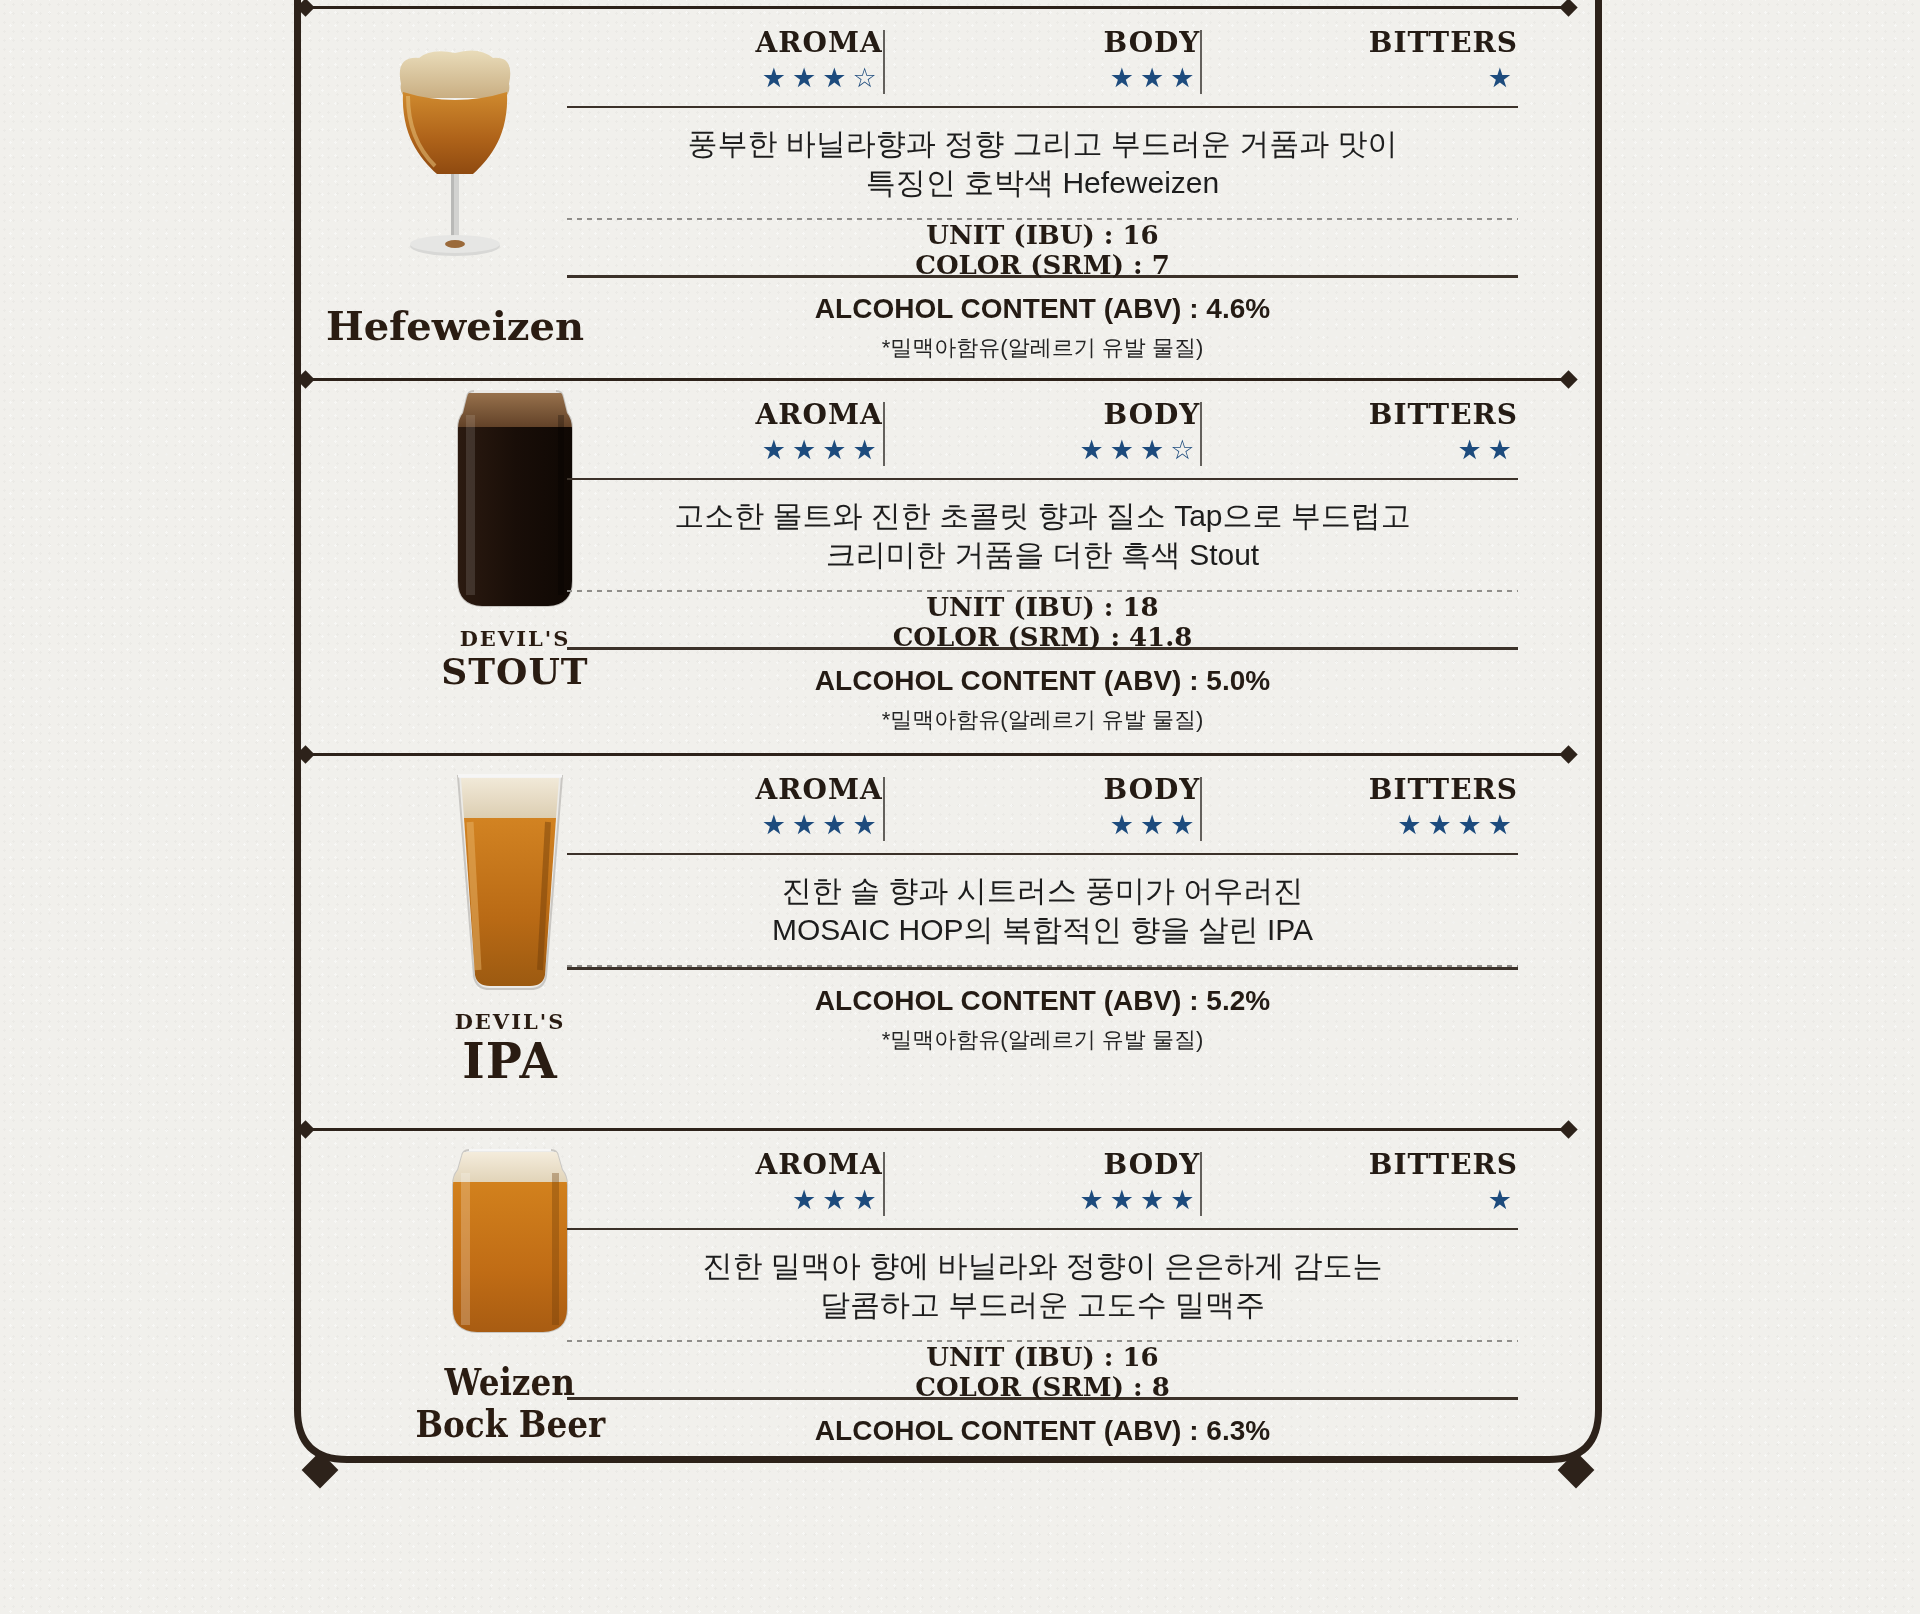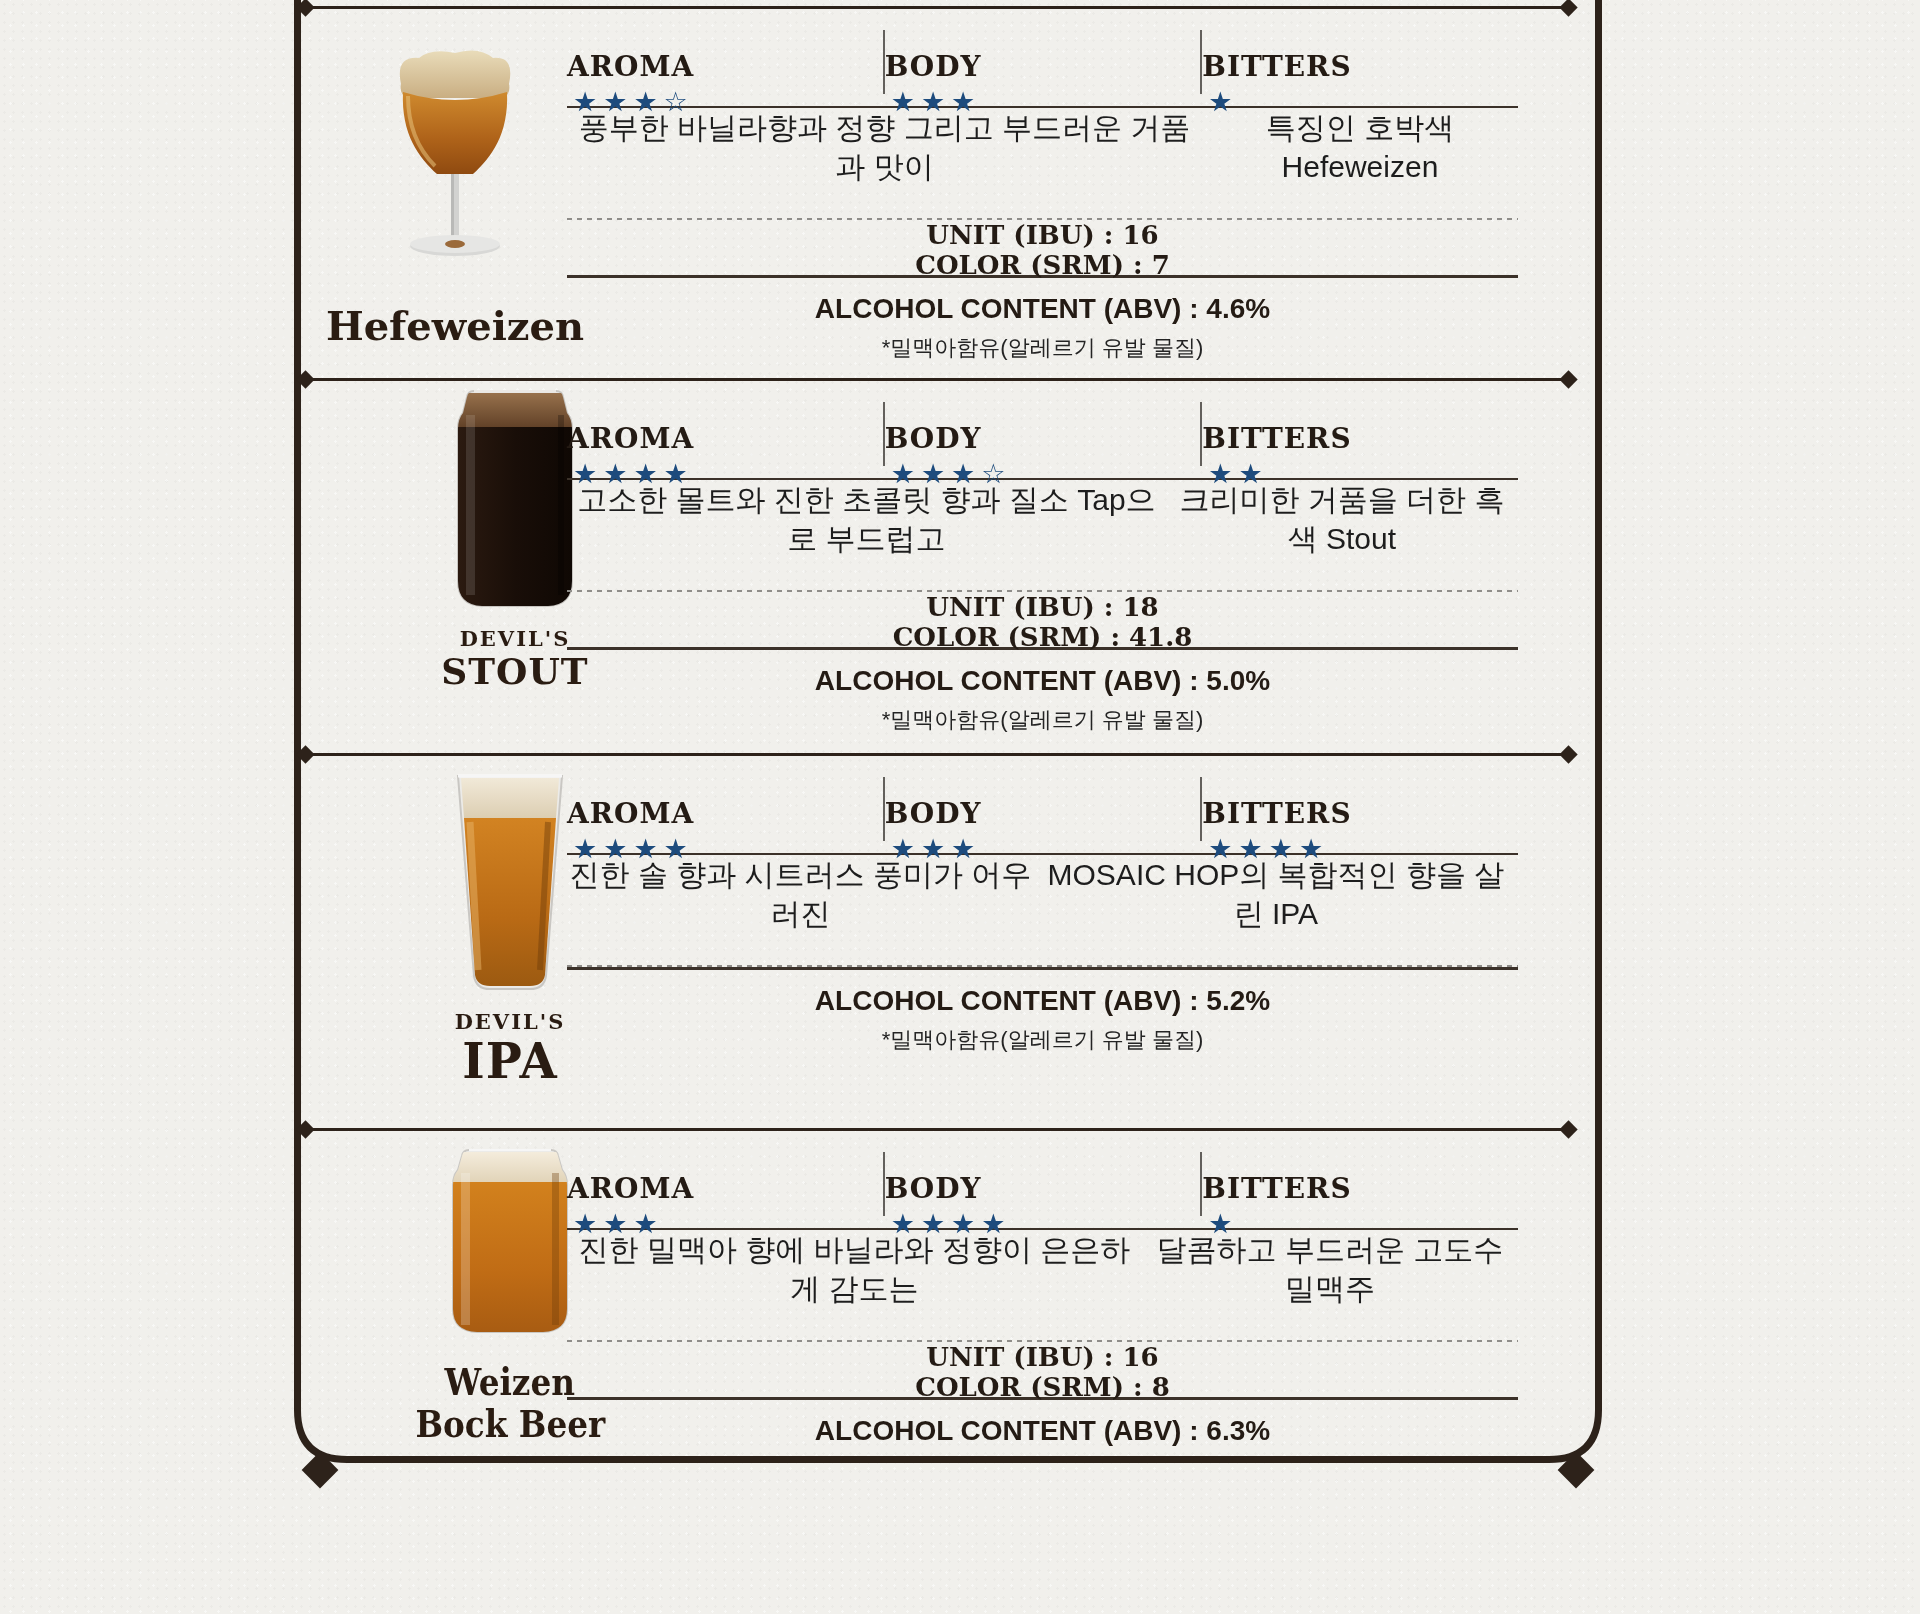--- a/index.html
+++ b/index.html
@@ -46,31 +46,31 @@
   .e2 .name-main{font-size:36px;margin-top:2px;letter-spacing:1px;}
   .e3 .name-main{font-size:48px;margin-top:2px;letter-spacing:1px;}
   .e4 .name-main,.e4 .name-main2{font-size:38px;margin-top:10px;transform:scaleX(.86);}
   .e4 .name-main2{margin-top:2px;}
   .name-main2{font-family:"DejaVu Serif","Liberation Serif",serif;font-weight:700;
               color:#2a1c12;line-height:1.05;}
 
   .info{position:absolute;left:567px;top:0;width:951px;}
 
   .cols{display:flex;align-items:stretch;padding-top:20px;height:78px;}
-  .col{flex:1;text-align:left;margin-top:24px;}
+  .col{flex:1;text-align:right;}
   .col-sep{width:2px;background:#63605c;height:64px;align-self:flex-start;margin-top:2px;}
   .col-label{font-family:"DejaVu Serif","Liberation Serif",serif;font-weight:700;
              font-size:28px;letter-spacing:1px;color:#241b14;line-height:30px;}
   .col-stars{font-size:27px;color:#1d4b7d;letter-spacing:6px;padding-left:6px;
              margin-top:5px;line-height:30px;}
 
   .rule{height:2px;background:#3b3129;}
   .rule.thick{height:3px;}
 
-  .desc{height:110px;display:flex;flex-direction:row;justify-content:center;
+  .desc{height:110px;display:flex;flex-direction:column;justify-content:center;
         text-align:center;font-size:30px;line-height:39px;color:#1d1d1d;font-weight:500;}
 
   .dashed{height:2px;background-image:repeating-linear-gradient(90deg,#8f8d89 0 5px,transparent 5px 10px);}
 
   .unit-row{display:flex;align-items:center;height:55px;flex-direction:column;}
   .unit-cell{flex:1;text-align:center;font-family:"DejaVu Serif","Liberation Serif",serif;
              font-weight:700;font-size:26px;color:#241b14;}
   .unit-sep{width:2px;height:44px;background:#73706c;}
 
   .abv{text-align:center;font-family:Liberation Sans, sans-serif;

